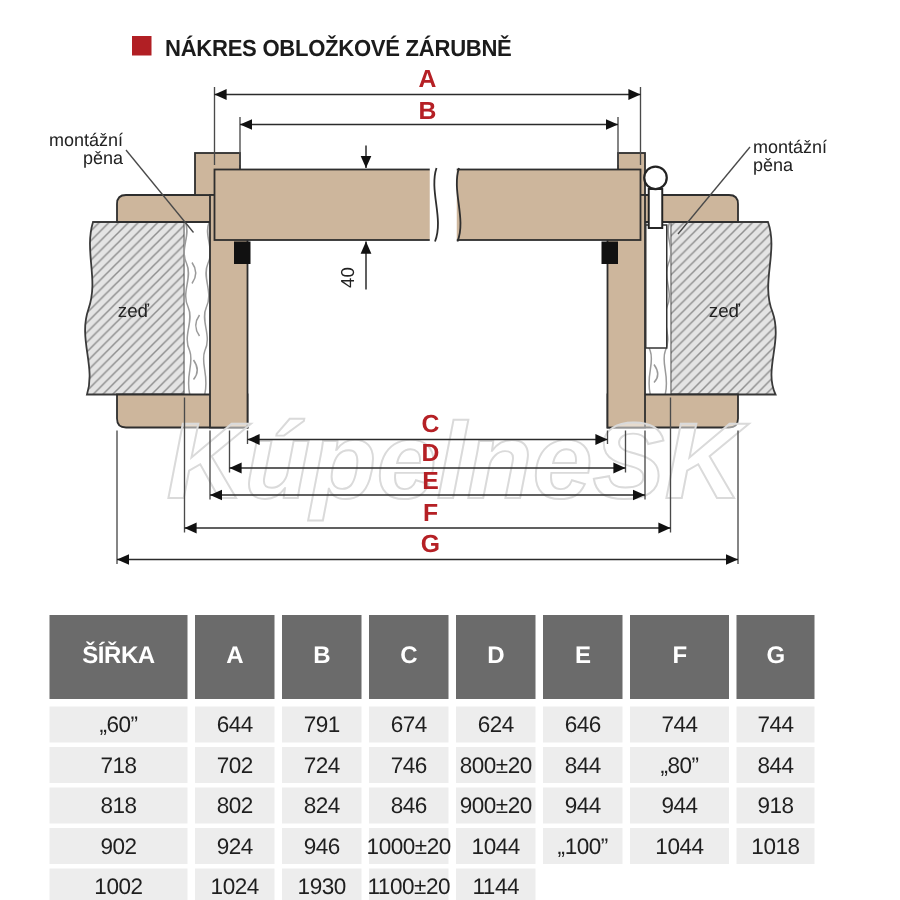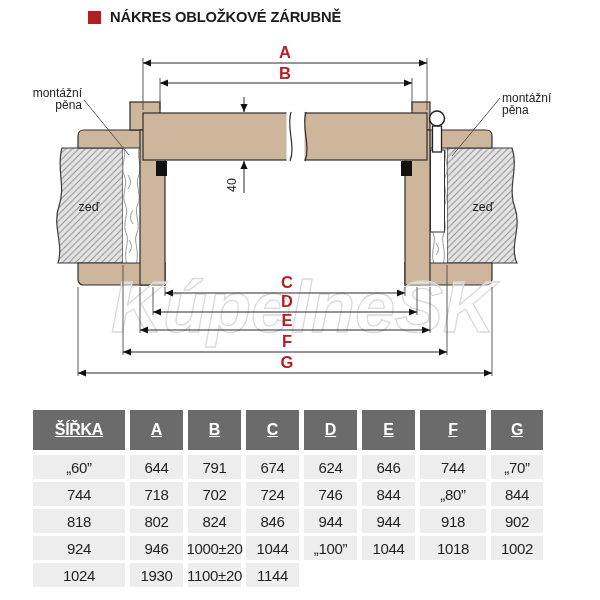--- a/index.html
+++ b/index.html
@@ -1,21 +1,21 @@
 <!DOCTYPE html>
 <html><head>
 <meta charset="utf-8">
 <style>
   html,body{margin:0;padding:0;}
   body{width:600px;height:600px;background:#ffffff;position:relative;
        font-family:"Liberation Sans",sans-serif;overflow:hidden;}
   .page{position:absolute;inset:0;}
 
   
-  .title-row{position:absolute;left:88px;top:8px;display:flex;align-items:center;gap:9px;}
+  .title-row{position:absolute;left:88px;top:24px;display:flex;gap:9px;}
   .title-bullet{width:13px;height:13px;background:#b11f24;flex:0 0 auto;}
   .title-text{font-size:15.5px;font-weight:800;color:#1b1b1b;letter-spacing:-0.2px;
               transform:scaleX(.95);transform-origin:left center;white-space:nowrap;}
 
   
   svg.diagram{position:absolute;left:0;top:0;}
   .tan{fill:#cdb69c;stroke:#2e2e2e;stroke-width:1.2;}
   .outline{fill:none;stroke:#3a3a3a;stroke-width:1.2;}
   .dimline{stroke:#2b2b2b;stroke-width:1;fill:none;}
   .extline{stroke:#4a4a4a;stroke-width:0.9;fill:none;}
@@ -25,22 +25,22 @@
   .walllabel{font-size:12.5px;fill:#222;}
   .thicklabel{font-size:12.5px;fill:#222;}
   .watermark{font-size:72px;font-style:italic;font-weight:800;
              fill:rgba(255,255,255,0.5);stroke:#dadada;stroke-width:1.3px;}
 
   
   .size-table{position:absolute;left:33px;top:410px;width:510px;}
   .tgrid{display:grid;grid-template-columns:92px 53px 53px 53px 53px 53px 66px 52px;column-gap:5px;}
   .thead{margin-bottom:5px;}
   .tbody{row-gap:3px;}
-  .th{height:40px;background:#6b6b6b;color:#ffffff;font-weight:700;font-size:16px;
-      display:flex;align-items:center;justify-content:center;letter-spacing:-0.3px;text-decoration:underline;}
+  .th{height:56px;background:#6b6b6b;color:#ffffff;font-weight:700;font-size:16px;
+      display:flex;align-items:center;justify-content:center;letter-spacing:-0.3px;}
   .td{height:24px;background:#ededed;color:#1f1f1f;font-size:15px;
       display:flex;align-items:center;justify-content:center;letter-spacing:-0.3px;}
 </style>
 </head>
 <body>
 
 <div class="page">
 
   <div class="title-row">
     <div class="title-bullet"></div>
@@ -176,34 +176,35 @@
     </div>
     <div class="tgrid tbody">
       <div class="td">„60”</div>
       <div class="td">644</div>
       <div class="td">791</div>
       <div class="td">674</div>
       <div class="td">624</div>
       <div class="td">646</div>
       <div class="td">744</div>
 
-      <div class="td">„70”</div>
       <div class="td">744</div>
       <div class="td">718</div>
       <div class="td">702</div>
       <div class="td">724</div>
       <div class="td">746</div>
+      <div class="td">800±20</div>
       <div class="td">844</div>
 
       <div class="td">„80”</div>
       <div class="td">844</div>
       <div class="td">818</div>
       <div class="td">802</div>
       <div class="td">824</div>
       <div class="td">846</div>
+      <div class="td">900±20</div>
       <div class="td">944</div>
 
       <div class="td">944</div>
       <div class="td">918</div>
       <div class="td">902</div>
       <div class="td">924</div>
       <div class="td">946</div>
       <div class="td">1000±20</div>
       <div class="td">1044</div>
 

